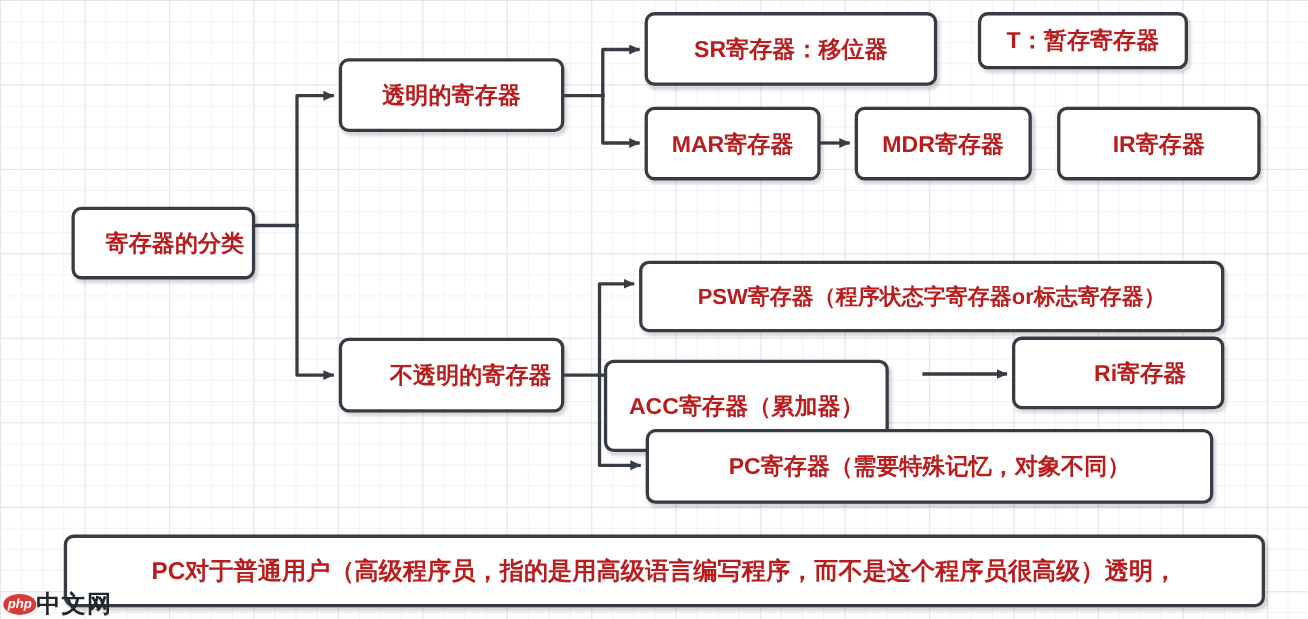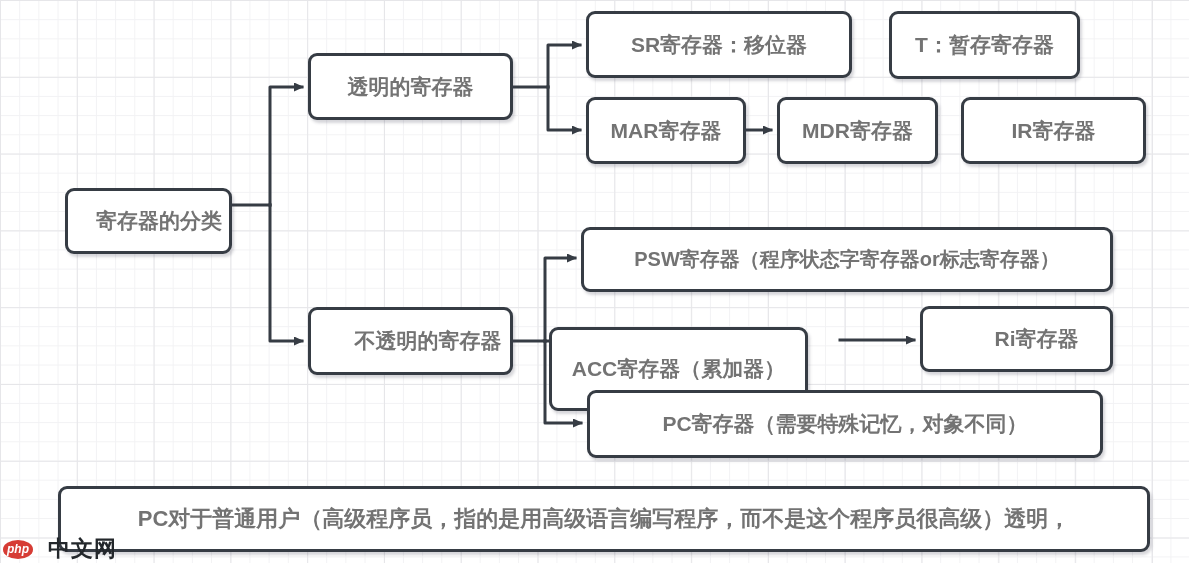--- a/index.html
+++ b/index.html
@@ -17,45 +17,45 @@
     background-size:76.8px 76.8px,76.8px 76.8px,19.2px 19.2px,19.2px 19.2px;
   }
   #wires{position:absolute;left:0;top:0;pointer-events:none;}
   .node{
     position:absolute;
     box-sizing:border-box;
     border:3px solid #363c44;
     border-radius:9px;
     background:#ffffff;
     display:flex;align-items:center;justify-content:center;
-    font-weight:bold;color:#737373;
+    font-weight:bold;color:#b91c1c;
     font-size:21px;
     box-shadow:2px 3px 3px rgba(70,70,85,.22);
     text-align:center;white-space:nowrap;
   }
   .n-root{left:65px;top:188px;width:167px;height:66px;padding-left:21px;}
   .n-transparent{left:308px;top:53px;width:205px;height:67px;}
   .n-sr{left:586px;top:11px;width:266px;height:67px;}
-  .n-t{left:889px;top:11px;width:191px;height:68px;}
+  .n-t{left:889px;top:11px;width:191px;height:52px;}
   .n-mar{left:586px;top:97px;width:160px;height:67px;}
   .n-mdr{left:777px;top:97px;width:161px;height:67px;}
   .n-ir{left:961px;top:97px;width:185px;height:67px;}
   .n-opaque{left:308px;top:307px;width:205px;height:68px;padding-left:35px;}
-  .n-psw{left:581px;top:227px;width:532px;height:65px;font-size:20px;}
+  .n-psw{left:581px;top:237px;width:532px;height:65px;font-size:20px;}
   .n-acc{left:549px;top:307px;width:259px;height:84px;margin-top:20px;}
   .n-ri{left:920px;top:306px;width:193px;height:66px;padding-left:40px;}
   .n-pc{left:587px;top:390px;width:516px;height:68px;}
   .n-note{
     left:58px;top:486px;width:1092px;height:66px;
     flex-direction:row;justify-content:center;
     font-size:22px;line-height:30px;
   }
   .watermark{
     position:absolute;left:3px;top:538px;height:22px;
-    display:flex;align-items:center;gap:15px;
+    display:flex;align-items:center;gap:0;
   }
   .wm-badge{
     width:30px;height:19px;border-radius:50%;
     background:#d63c35;
     color:#fff;font-size:12px;font-weight:bold;font-style:italic;
     display:flex;align-items:center;justify-content:center;
     font-family:"Liberation Sans","DejaVu Sans",sans-serif;
   }
   .wm-text{
     font-size:22px;font-weight:bold;color:#23272b;letter-spacing:1px;

